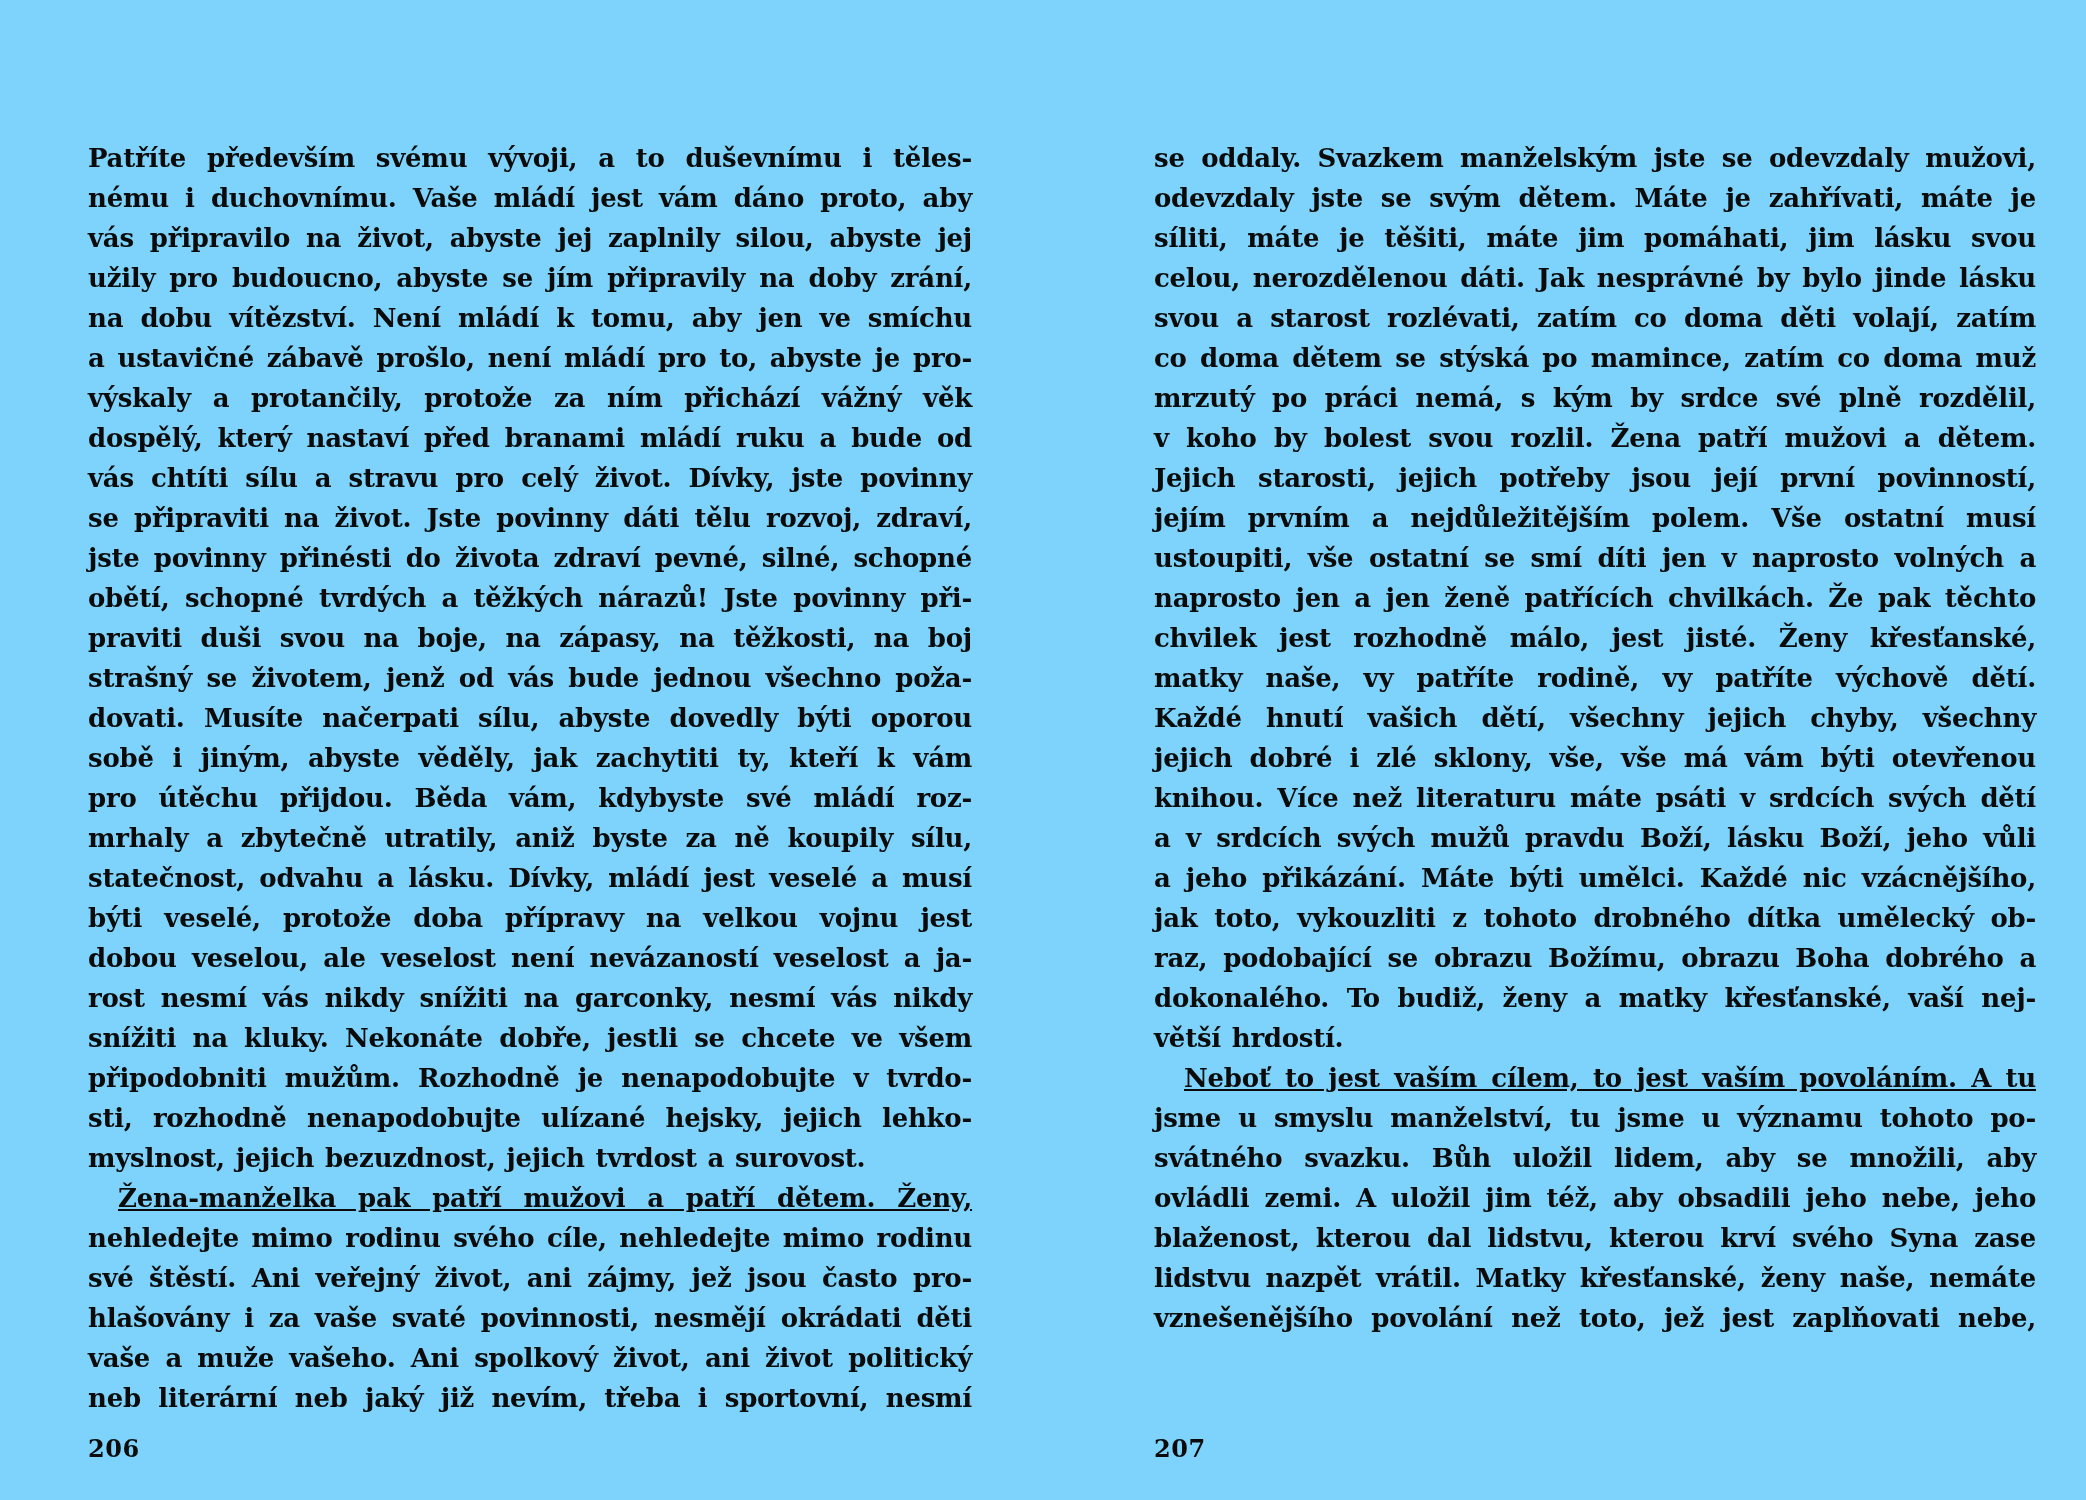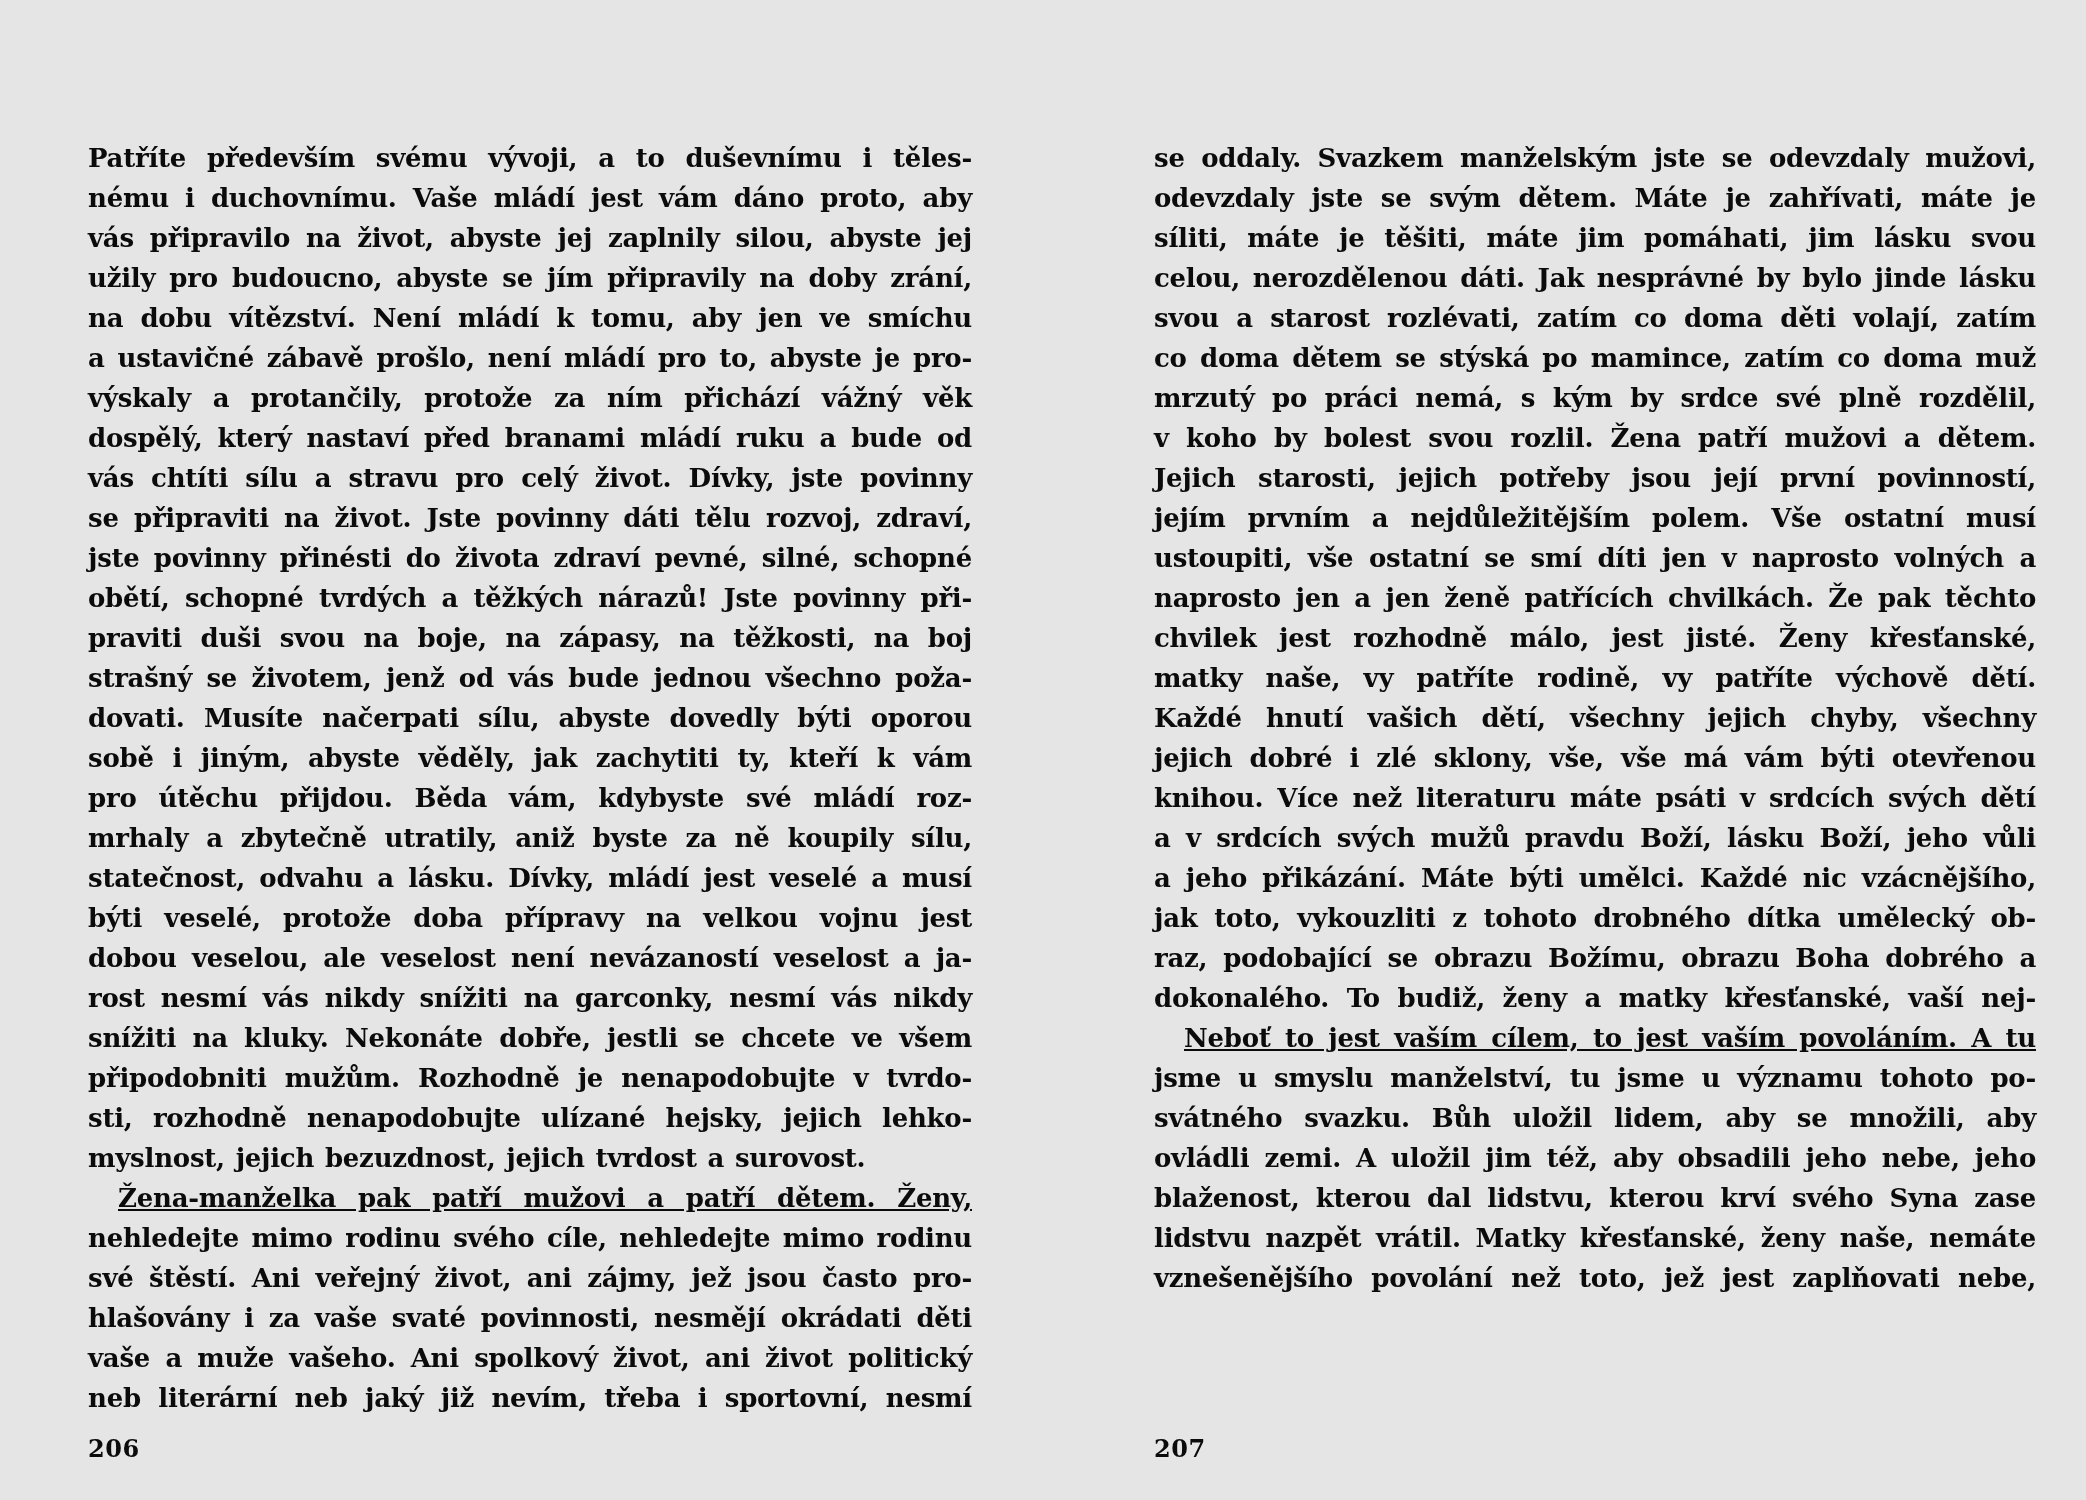--- a/index.html
+++ b/index.html
@@ -10,21 +10,21 @@
   body {
     width: 2086px;
     height: 1500px;
     position: relative;
     overflow: hidden;
     font-family: "DejaVu Serif", "Liberation Serif", serif;
   }
   .spread {
     position: absolute;
     inset: 0;
-    background: #e5e5e5;
+    background: #7dd3fc;
   }
   .text-col {
     position: absolute;
     top: 138px;
   }
   .text-col.left  { left: 88px;   width: 884px; }
   .text-col.right { left: 1154px; width: 882px; }
   .line {
     font-size: 26px;
     font-weight: 700;
@@ -109,20 +109,21 @@
     <div class="line">chvilek jest rozhodně málo, jest jisté. Ženy křesťanské,</div>
     <div class="line">matky naše, vy patříte rodině, vy patříte výchově dětí.</div>
     <div class="line">Každé hnutí vašich dětí, všechny jejich chyby, všechny</div>
     <div class="line">jejich dobré i zlé sklony, vše, vše má vám býti otevřenou</div>
     <div class="line">knihou. Více než literaturu máte psáti v srdcích svých dětí</div>
     <div class="line">a v srdcích svých mužů pravdu Boží, lásku Boží, jeho vůli</div>
     <div class="line">a jeho přikázání. Máte býti umělci. Každé nic vzácnějšího,</div>
     <div class="line">jak toto, vykouzliti z tohoto drobného dítka umělecký ob-</div>
     <div class="line">raz, podobající se obrazu Božímu, obrazu Boha dobrého a</div>
     <div class="line">dokonalého. To budiž, ženy a matky křesťanské, vaší nej-</div>
+    <div class="line endpara">větší hrdostí.</div>
     <div class="line indent">Neboť to jest vaším cílem, to jest vaším povoláním. A tu</div>
     <div class="line">jsme u smyslu manželství, tu jsme u významu tohoto po-</div>
     <div class="line">svátného svazku. Bůh uložil lidem, aby se množili, aby</div>
     <div class="line">ovládli zemi. A uložil jim též, aby obsadili jeho nebe, jeho</div>
     <div class="line">blaženost, kterou dal lidstvu, kterou krví svého Syna zase</div>
     <div class="line">lidstvu nazpět vrátil. Matky křesťanské, ženy naše, nemáte</div>
     <div class="line">vznešenějšího povolání než toto, jež jest zaplňovati nebe,</div>
   </div>
 
   <div class="pagenum left">206</div>

